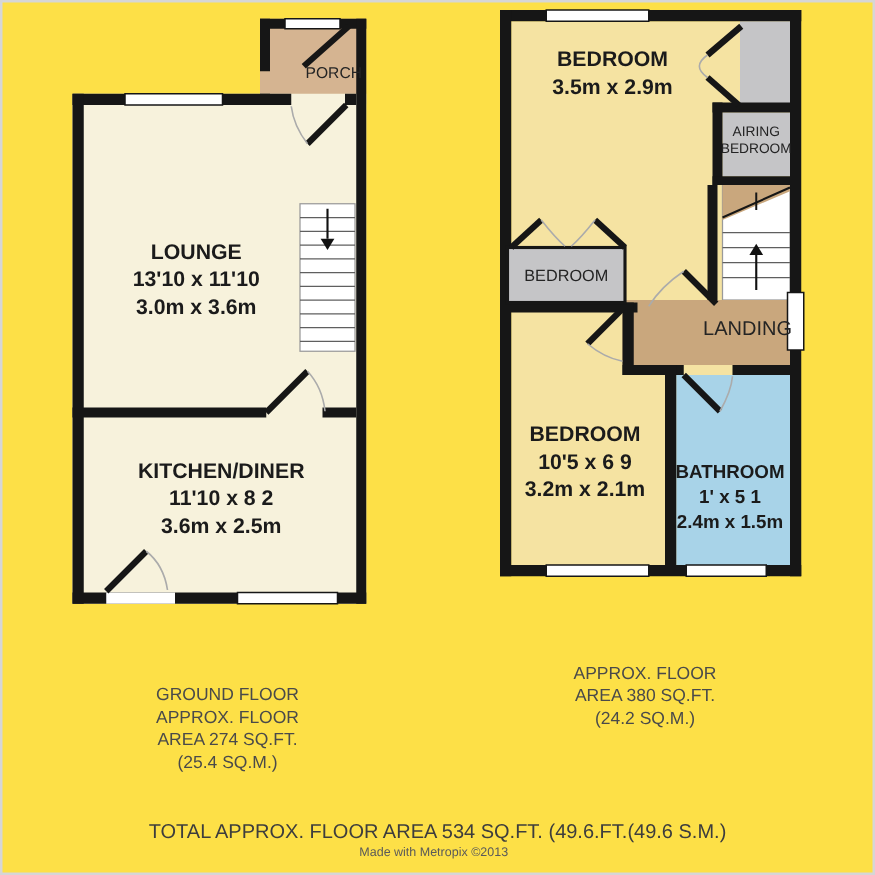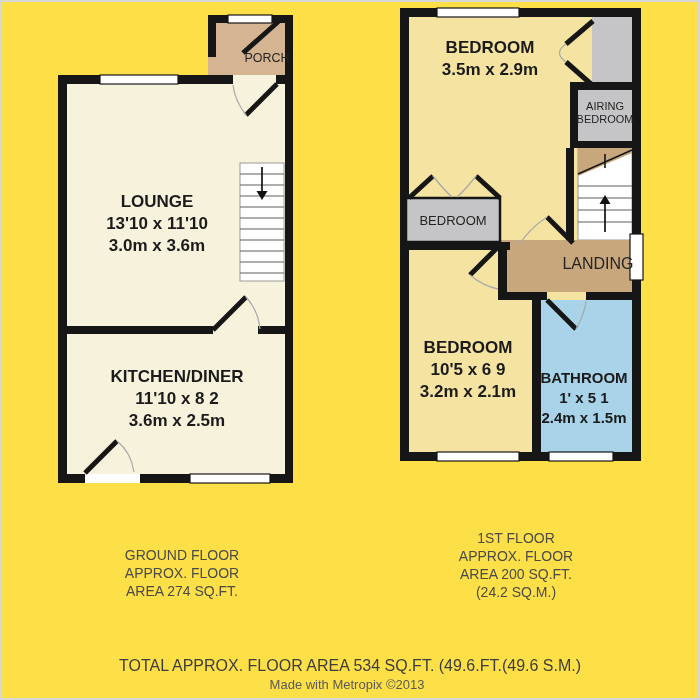--- a/index.html
+++ b/index.html
@@ -28,21 +28,21 @@
   .arrowhead{fill:#111;}
   .wardrobe-box{fill:var(--cupboard_gray,#C5C5C7);stroke:#161616;stroke-width:2.5;}
   
   .lbl{position:absolute;transform:translateX(-50%);text-align:center;white-space:nowrap;color:#1b1b1b;}
   .room{font-weight:bold;font-size:17px;line-height:22px;}
   .room-sm{font-weight:bold;font-size:15px;line-height:20px;}
   .tag{font-size:12.5px;color:#242424;}
   .tag-sm{font-size:11px;line-height:13px;color:#242424;}
   .caption{font-size:14px;line-height:18px;color:#4a4a4a;}
   .footer-total{font-size:16px;color:#3d3d3d;}
-  .footer-credit{font-size:13px;color:#5a5a5a;}
+  .footer-credit{font-size:10px;color:#5a5a5a;}
 </style>
 </head>
 <body>
 
 <div class="canvas">
 
   <svg width="700" height="700" viewBox="0 0 700 700">
 
     <g>
 
@@ -190,26 +190,26 @@
     <div>AIRING</div>
     <div>BEDROOM</div>
   </div>
 
   <div class="lbl tag" style="left:598px;top:255px;font-size:16px;">LANDING</div>
 
   <div class="lbl caption" style="left:182px;top:546px;">
     <div>GROUND FLOOR</div>
     <div>APPROX. FLOOR</div>
     <div>AREA 274 SQ.FT.</div>
+    <div>(25.4 SQ.M.)</div>
   </div>
 
   <div class="lbl caption" style="left:516px;top:529px;">
-    <div>1ST FLOOR</div>
     <div>APPROX. FLOOR</div>
-    <div>AREA 200 SQ.FT.</div>
+    <div>AREA 380 SQ.FT.</div>
     <div>(24.2 SQ.M.)</div>
   </div>
 
   <div class="lbl footer-total" style="left:350px;top:657px;">TOTAL APPROX. FLOOR AREA 534 SQ.FT. (49.6.FT.(49.6 S.M.)</div>
   <div class="lbl footer-credit" style="left:347px;top:677px;">Made with Metropix ©2013</div>
 
   <div class="frame"></div>
 </div>
 
 </body></html>

